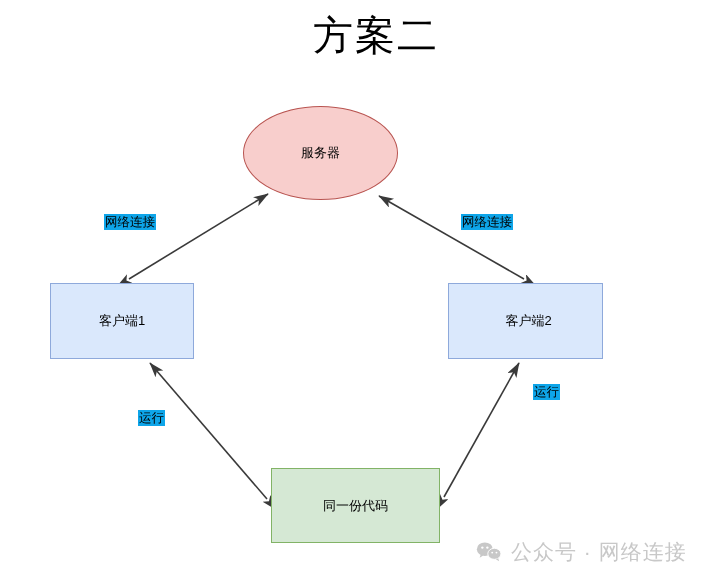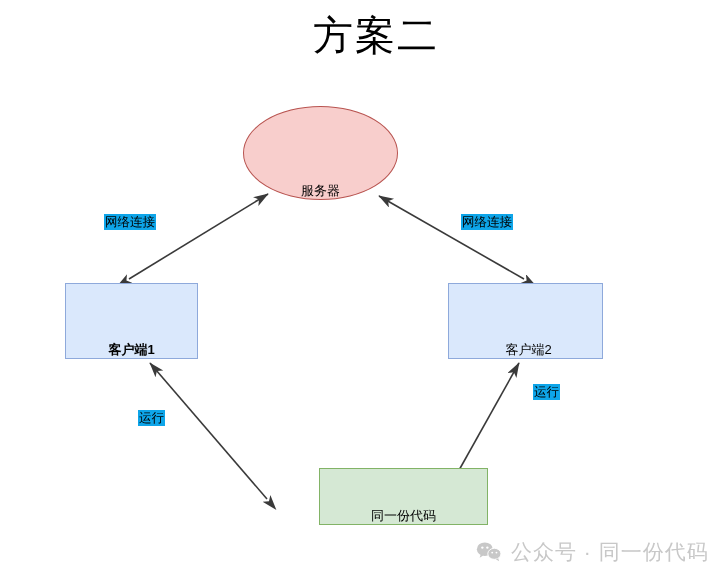--- a/index.html
+++ b/index.html
@@ -39,21 +39,21 @@
     letter-spacing: 2px;
     font-weight: 400;
     white-space: nowrap;
   }
 
   
   .node {
     position: absolute;
     box-sizing: border-box;
     display: flex;
-    align-items: flex-end;
+    align-items: center;
     justify-content: center;
     text-align: center;
   }
   .node-label {
     font-size: 13px;
     line-height: 16px;
     color: #000000;
     white-space: nowrap;
   }
 
@@ -129,29 +129,29 @@
 
     <line x1="267" y1="499" x2="150" y2="363" stroke="#3a3a3a" stroke-width="1.6" marker-start="url(#arrowStart)" marker-end="url(#arrowEnd)"></line>
 
     <line x1="444" y1="497" x2="519" y2="363" stroke="#3a3a3a" stroke-width="1.6" marker-start="url(#arrowStart)" marker-end="url(#arrowEnd)"></line>
   </svg>
 
   <div class="node node-ellipse" style="left:243px; top:106px; width:155px; height:94px;">
     <span class="node-label">服务器</span>
   </div>
 
-  <div class="node node-rect-blue" style="left:65px; top:283px; width:133px; height:76px;font-weight:bold;">
+  <div class="node node-rect-blue" style="left:50px; top:283px; width:144px; height:76px;">
     <span class="node-label">客户端1</span>
   </div>
 
   <div class="node node-rect-blue" style="left:448px; top:283px; width:155px; height:76px;padding-left:6px;">
     <span class="node-label">客户端2</span>
   </div>
 
-  <div class="node node-rect-green" style="left:271px; top:468px; width:169px; height:57px;margin-left:48px;">
+  <div class="node node-rect-green" style="left:271px; top:468px; width:169px; height:75px;">
     <span class="node-label">同一份代码</span>
   </div>
 
   <div class="edge-label" style="left:104px; top:214px;">网络连接</div>
 
   <div class="edge-label" style="left:461px; top:214px;">网络连接</div>
 
   <div class="edge-label" style="left:138px; top:410px;">运行</div>
 
   <div class="edge-label" style="left:533px; top:384px;">运行</div>
@@ -160,16 +160,16 @@
     <svg class="wechat-icon" viewBox="0 0 30 25" xmlns="http://www.w3.org/2000/svg">
       <ellipse cx="10.2" cy="9.2" rx="9.2" ry="7.8" fill="#c8c8c8"></ellipse>
       <path d="M5.5 15.2 L4.2 19.2 L8.4 16.6 Z" fill="#c8c8c8"></path>
       <circle cx="7.3" cy="7.4" r="1.35" fill="#ffffff"></circle>
       <circle cx="13.1" cy="7.4" r="1.35" fill="#ffffff"></circle>
       <ellipse cx="21.2" cy="14.6" rx="7.6" ry="6.4" fill="#c8c8c8" stroke="#ffffff" stroke-width="1.1"></ellipse>
       <path d="M25.6 19.7 L26.7 23.2 L22.9 21.0 Z" fill="#c8c8c8"></path>
       <circle cx="18.7" cy="13.2" r="1.1" fill="#ffffff"></circle>
       <circle cx="23.6" cy="13.2" r="1.1" fill="#ffffff"></circle>
     </svg>
-    <span class="watermark-text">公众号 · 同一份代码</span>
+    <span class="watermark-text">公众号 · 网络连接</span>
   </div>
 
 </div>
 
 </body></html>

